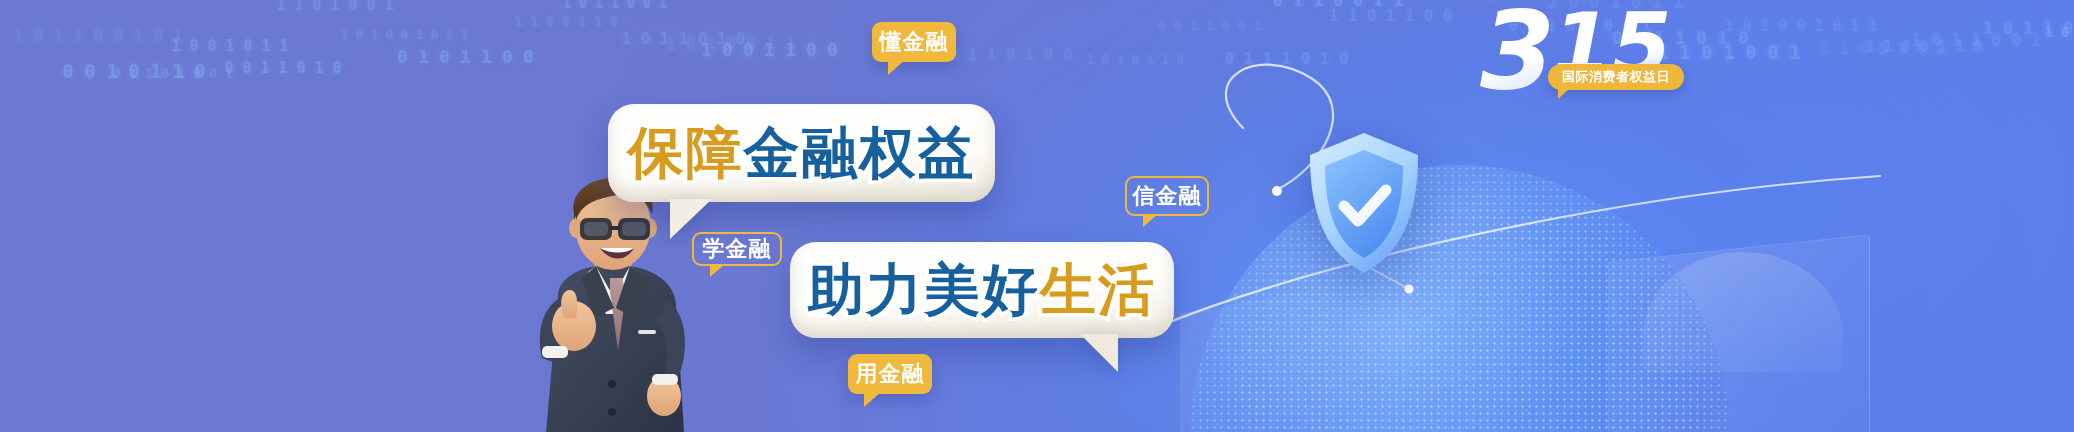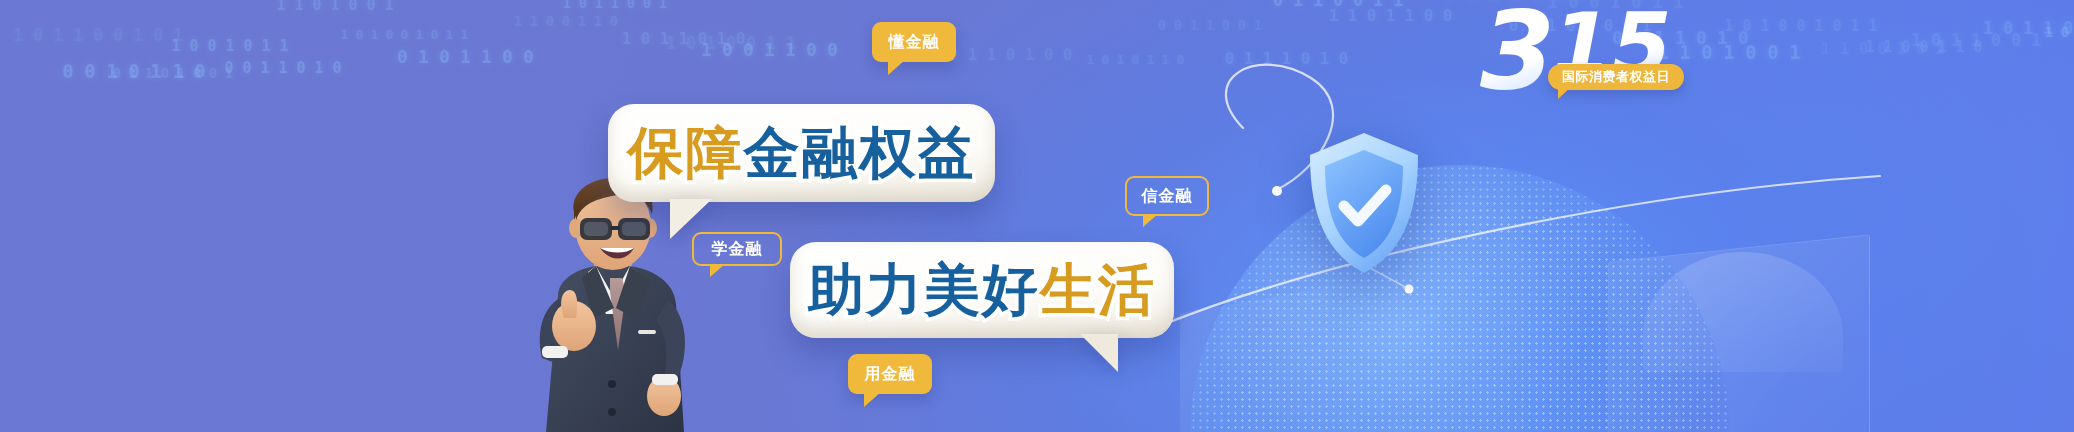--- a/index.html
+++ b/index.html
@@ -79,21 +79,21 @@
     -webkit-text-stroke:7px #ffffff;paint-order:stroke fill;
   }
   .headline .gold{color:#d79c1f;}
   .headline .blue{color:#17609e;}
   .headline-top{position:relative;z-index:1;}
 
   
   .tag{
     position:absolute;display:flex;align-items:center;justify-content:center;
     font-family:"DejaVu Sans","Liberation Sans",sans-serif;
-    font-weight:700;font-size:16px;letter-spacing:1px;white-space:nowrap;
+    font-weight:700;font-size:22px;letter-spacing:1px;white-space:nowrap;
   }
   .tag .tip{position:absolute;width:0;height:0;}
 
   .tag-filled{background:#f0b93c;color:#ffffff;border-radius:9px;
     box-shadow:0 7px 14px rgba(40,55,130,.26);}
   .tag-filled .tip{left:16px;bottom:-13px;
     border-left:0 solid transparent;border-right:17px solid transparent;border-top:15px solid #f0b93c;}
 
   .tag-outline{background:transparent;color:#ffffff;border:2px solid #f0b93c;border-radius:9px;}
   .tag-outline .tip{left:16px;bottom:-13px;

